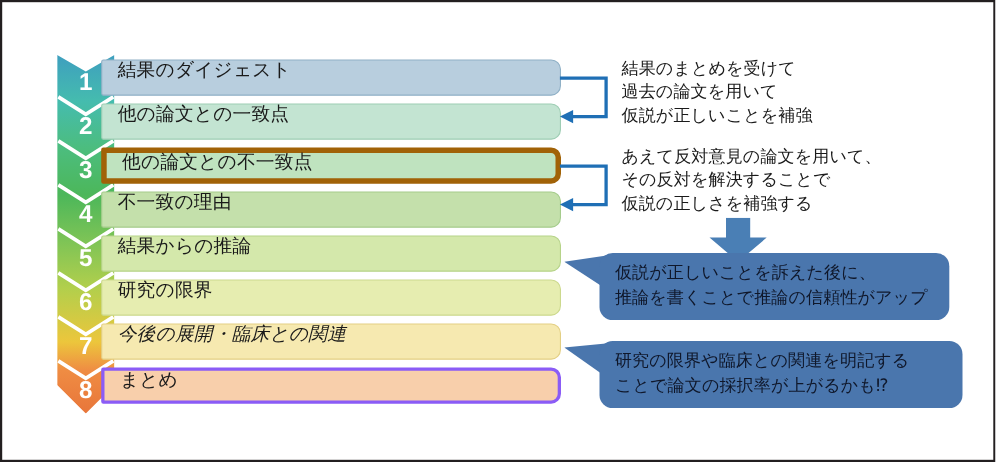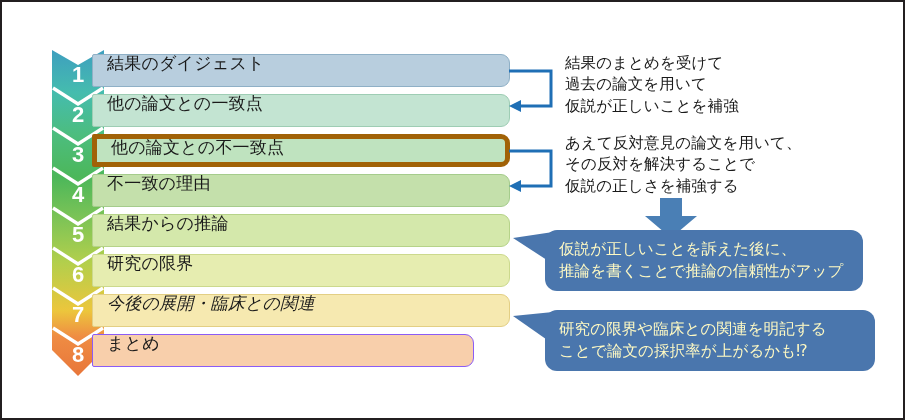--- a/index.html
+++ b/index.html
@@ -79,21 +79,21 @@
     position: absolute;
   }
   .callout .bubble-body {
     position: absolute;
     left: 32px;
     top: 0;
     background: #4a76ad;
     border-radius: 12px;
     padding: 8px 2px 9px 14px;
     box-sizing: border-box;
-    color: #fef9c3;
+    color: #0f172a;
     font-size: 15.5px;
     line-height: 1.42;
     white-space: pre-line;
     letter-spacing: 0.1px;
   }
   .callout .bubble-tail {
     position: absolute;
     left: 0;
     top: 0;
   }
@@ -159,21 +159,21 @@
   </div>
   <div class="step-bar" style="top:212px; width:418px; background:#d4e8ab; border:1px solid #b6d389;">
     <span class="step-label">結果からの推論</span>
   </div>
   <div class="step-bar" style="top:252px; width:418px; background:#e6edb0; border:1px solid #ccd98d;">
     <span class="step-label">研究の限界</span>
   </div>
   <div class="step-bar" style="top:292px; width:418px; background:#f6e9b0; border:1px solid #e3cf84;font-style:italic;">
     <span class="step-label">今後の展開・臨床との関連</span>
   </div>
-  <div class="step-bar" style="top:332px; width:382px; background:#f8cfab; border:1px solid #8b5cf6;font-family:Liberation Serif, serif;">
+  <div class="step-bar" style="top:332px; width:418px; background:#f8cfab; border:3px solid #8b5cf6;font-family:Liberation Serif, serif;">
     <span class="step-label">まとめ</span>
   </div>
 
   <div class="bracket" style="left:505px; top:62px; width:52px; height:50px;">
     <svg width="52" height="50" viewBox="0 0 52 50" xmlns="http://www.w3.org/2000/svg">
       <path d="M2,7 L44,7 L44,42 L12,42" fill="none" stroke="#1f6fb5" stroke-width="3"></path>
       <polygon points="2,42 14,36 14,48" fill="#1f6fb5"></polygon>
     </svg>
   </div>
 

